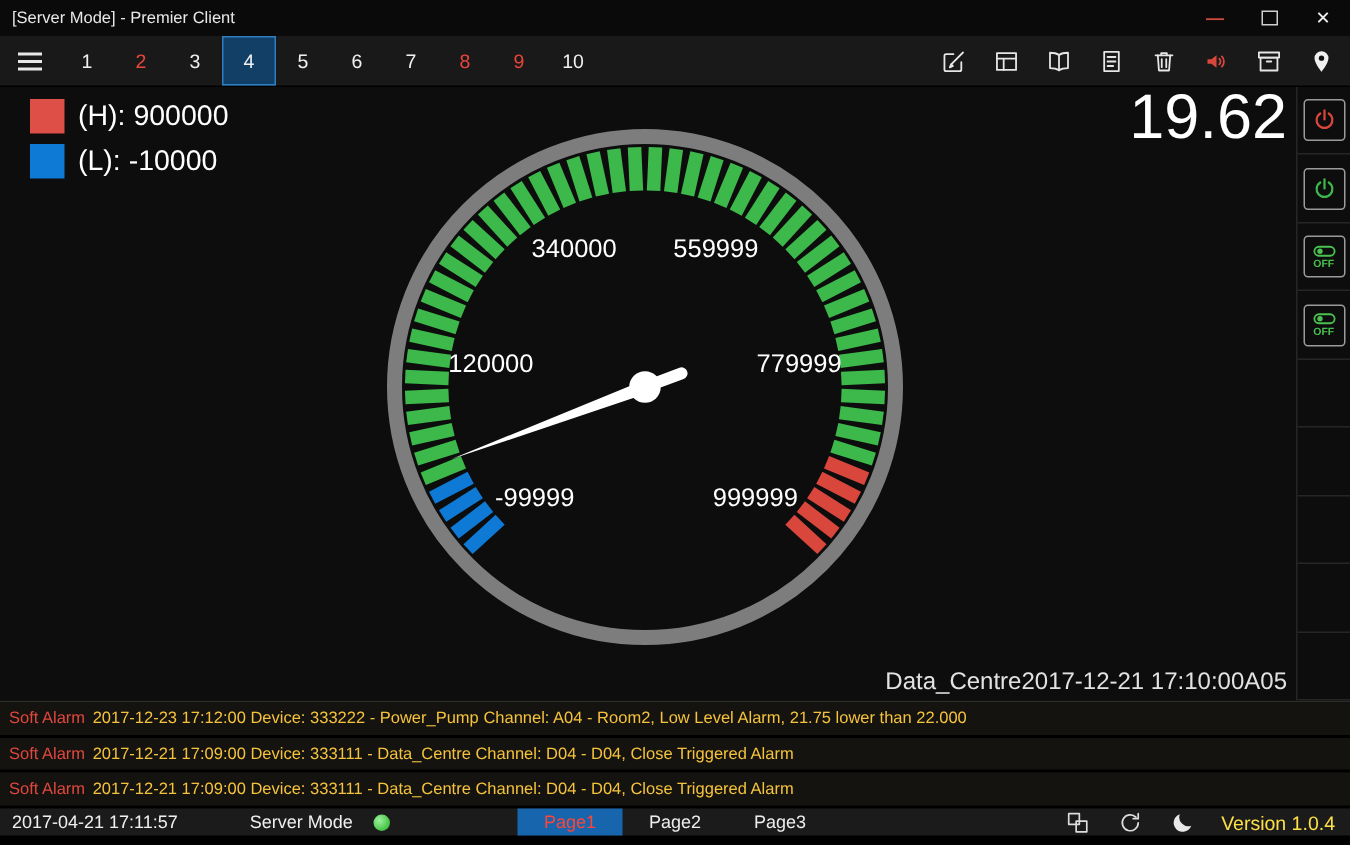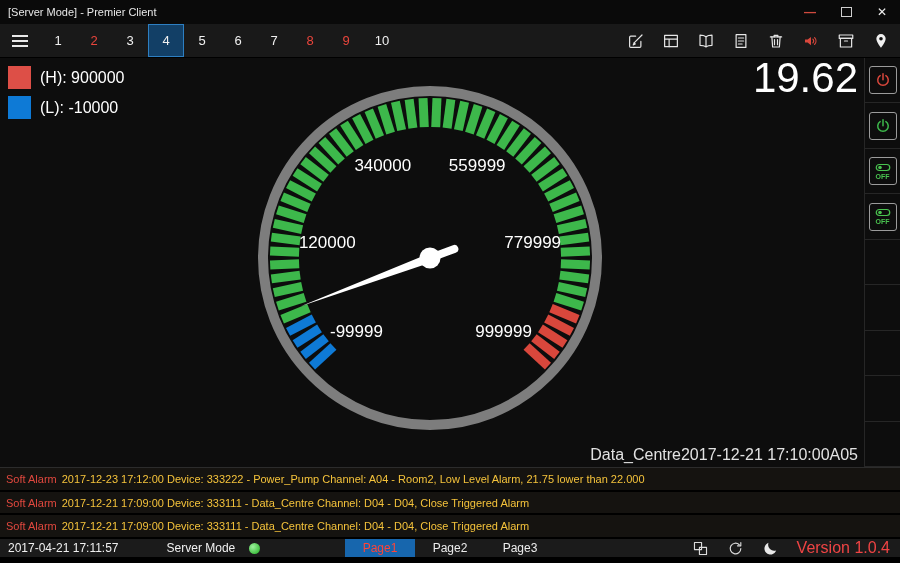--- a/index.html
+++ b/index.html
@@ -24,21 +24,21 @@
   .tab.alarm{color:#e8453c;}
   .tab.selected{background:#123f66;border:1px solid #2d7fc2;}
   .toolbar{margin-left:auto;display:flex;align-items:center;gap:17px;padding-right:10px;}
   .icon{width:18px;height:18px;color:#e6e6e6;display:flex;align-items:center;justify-content:center;}
   .icon svg{display:block;}
   .icon[data-name="speaker-icon"]{color:#d9473c;}
 
   
   .main{position:relative;height:409px;flex:0 0 auto;background:#0d0d0d;}
   #gauge-svg{position:absolute;left:0;top:0;}
-  .legend{position:absolute;left:8px;top:8px;font-size:16px;}
+  .legend{position:absolute;left:20px;top:8px;font-size:19px;}
   .legend-row{display:flex;align-items:center;gap:9px;margin-bottom:7px;}
   .swatch{width:23px;height:23px;}
   .value{position:absolute;right:42px;top:-4px;font-size:42px;color:#fff;}
   .gauge-footer{position:absolute;left:8px;right:42px;bottom:3px;display:flex;justify-content:flex-end;font-size:16px;color:#e2e2e2;}
 
   
   .side{position:absolute;right:0;top:0;bottom:0;width:35px;border-left:1px solid #262626;display:flex;flex-direction:column;background:#0d0d0d;}
   .cell{flex:1;border-bottom:1px solid #262626;display:flex;align-items:center;justify-content:center;}
   .icon-box{width:26px;height:26px;border:1px solid #9b9b9b;border-radius:3px;display:flex;flex-direction:column;align-items:center;justify-content:center;gap:1px;}
   .toggle-label{font-size:7px;font-weight:bold;line-height:7px;}
@@ -52,21 +52,21 @@
   
   .statusbar{height:26px;flex:1;background:#1b1b1b;display:flex;align-items:center;font-size:12px;position:relative;}
   .sb-time{margin-left:8px;color:#f0f0f0;}
   .sb-mode{margin-left:48px;color:#f0f0f0;}
   .sb-dot{width:11px;height:11px;border-radius:50%;margin-left:14px;background:radial-gradient(circle at 35% 35%,#9df29d,#1fae1f);}
   .pages{position:absolute;left:50%;top:0;bottom:0;transform:translateX(-50%);display:flex;}
   .page{width:70px;display:flex;align-items:center;justify-content:center;color:#ececec;}
   .page.selected{background:#1766ad;color:#ff4438;}
   .sb-right{margin-left:auto;display:flex;align-items:center;gap:17px;padding-right:10px;}
   .sb-right .icon{color:#dcdcdc;}
-  .version{font-size:16px;color:#ef4444;}
+  .version{font-size:13px;color:#fde047;}
 </style>
 </head>
 <body>
 
 <div class="app" data-name="app-window">
 
   <div class="titlebar" data-name="title-bar">
     <span class="title" data-name="window-title">[Server Mode] - Premier Client</span>
     <div class="win-controls" data-name="window-controls">
       <div class="win-btn min" data-name="minimize-button">—</div>

